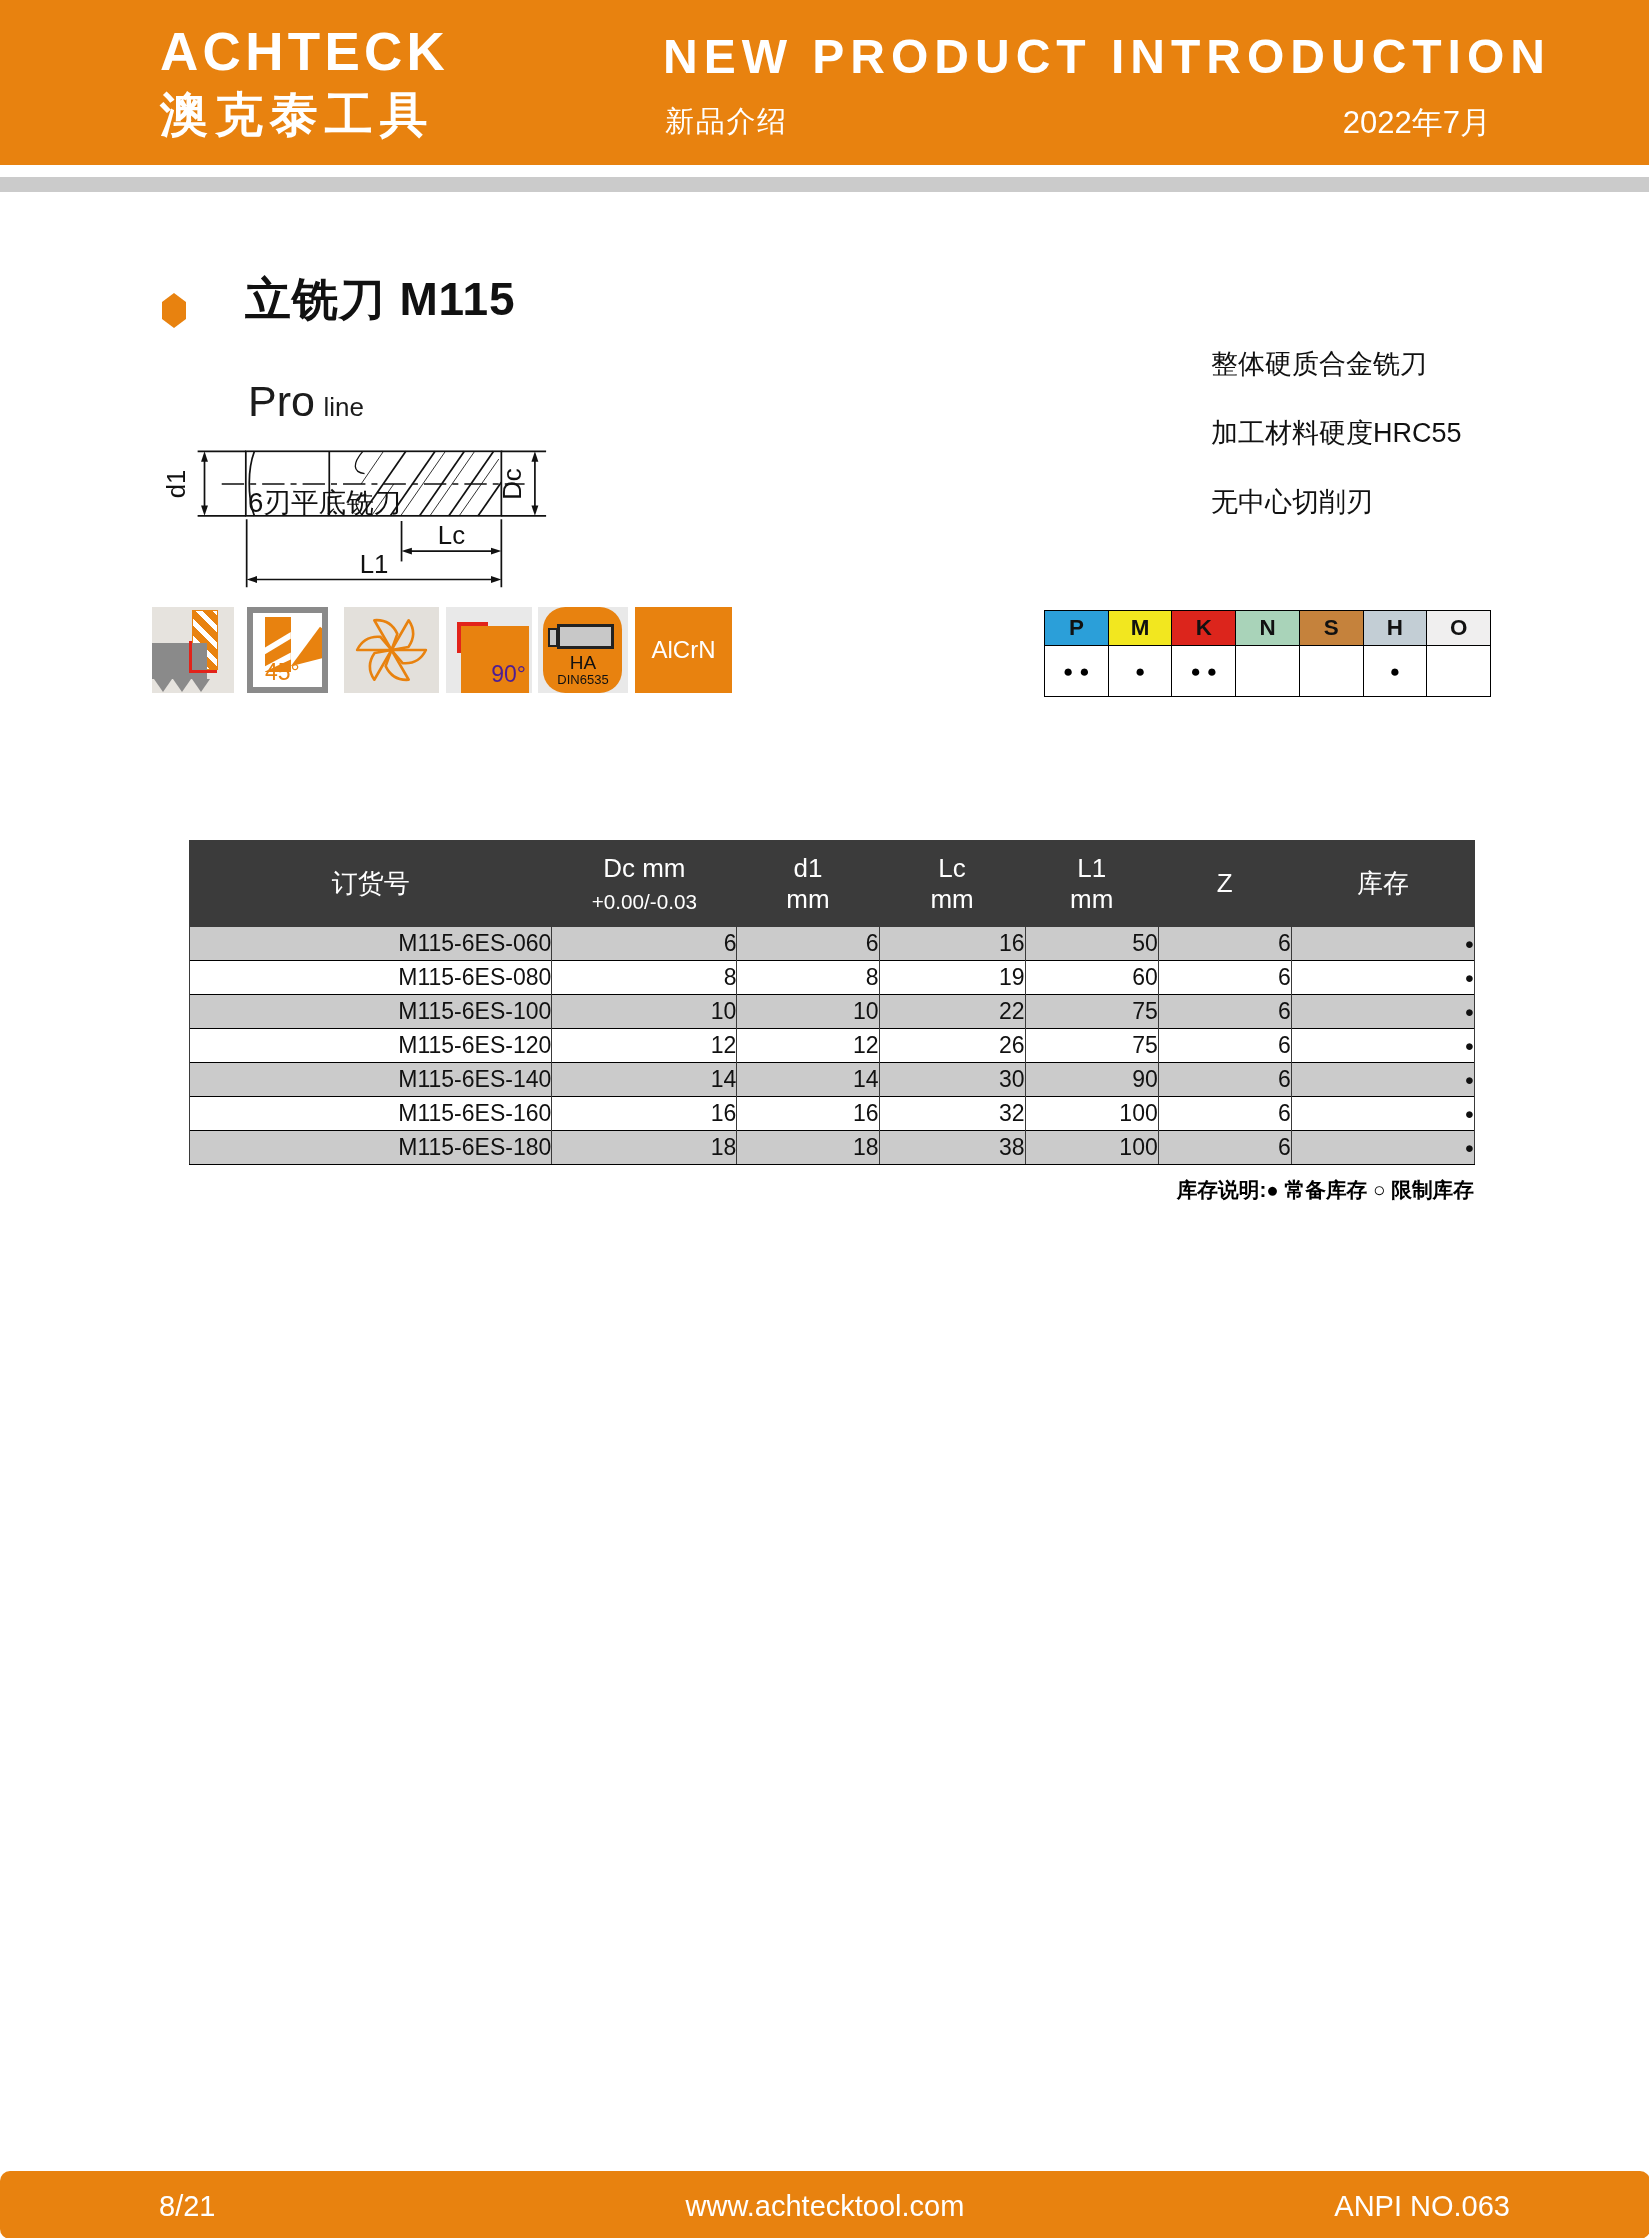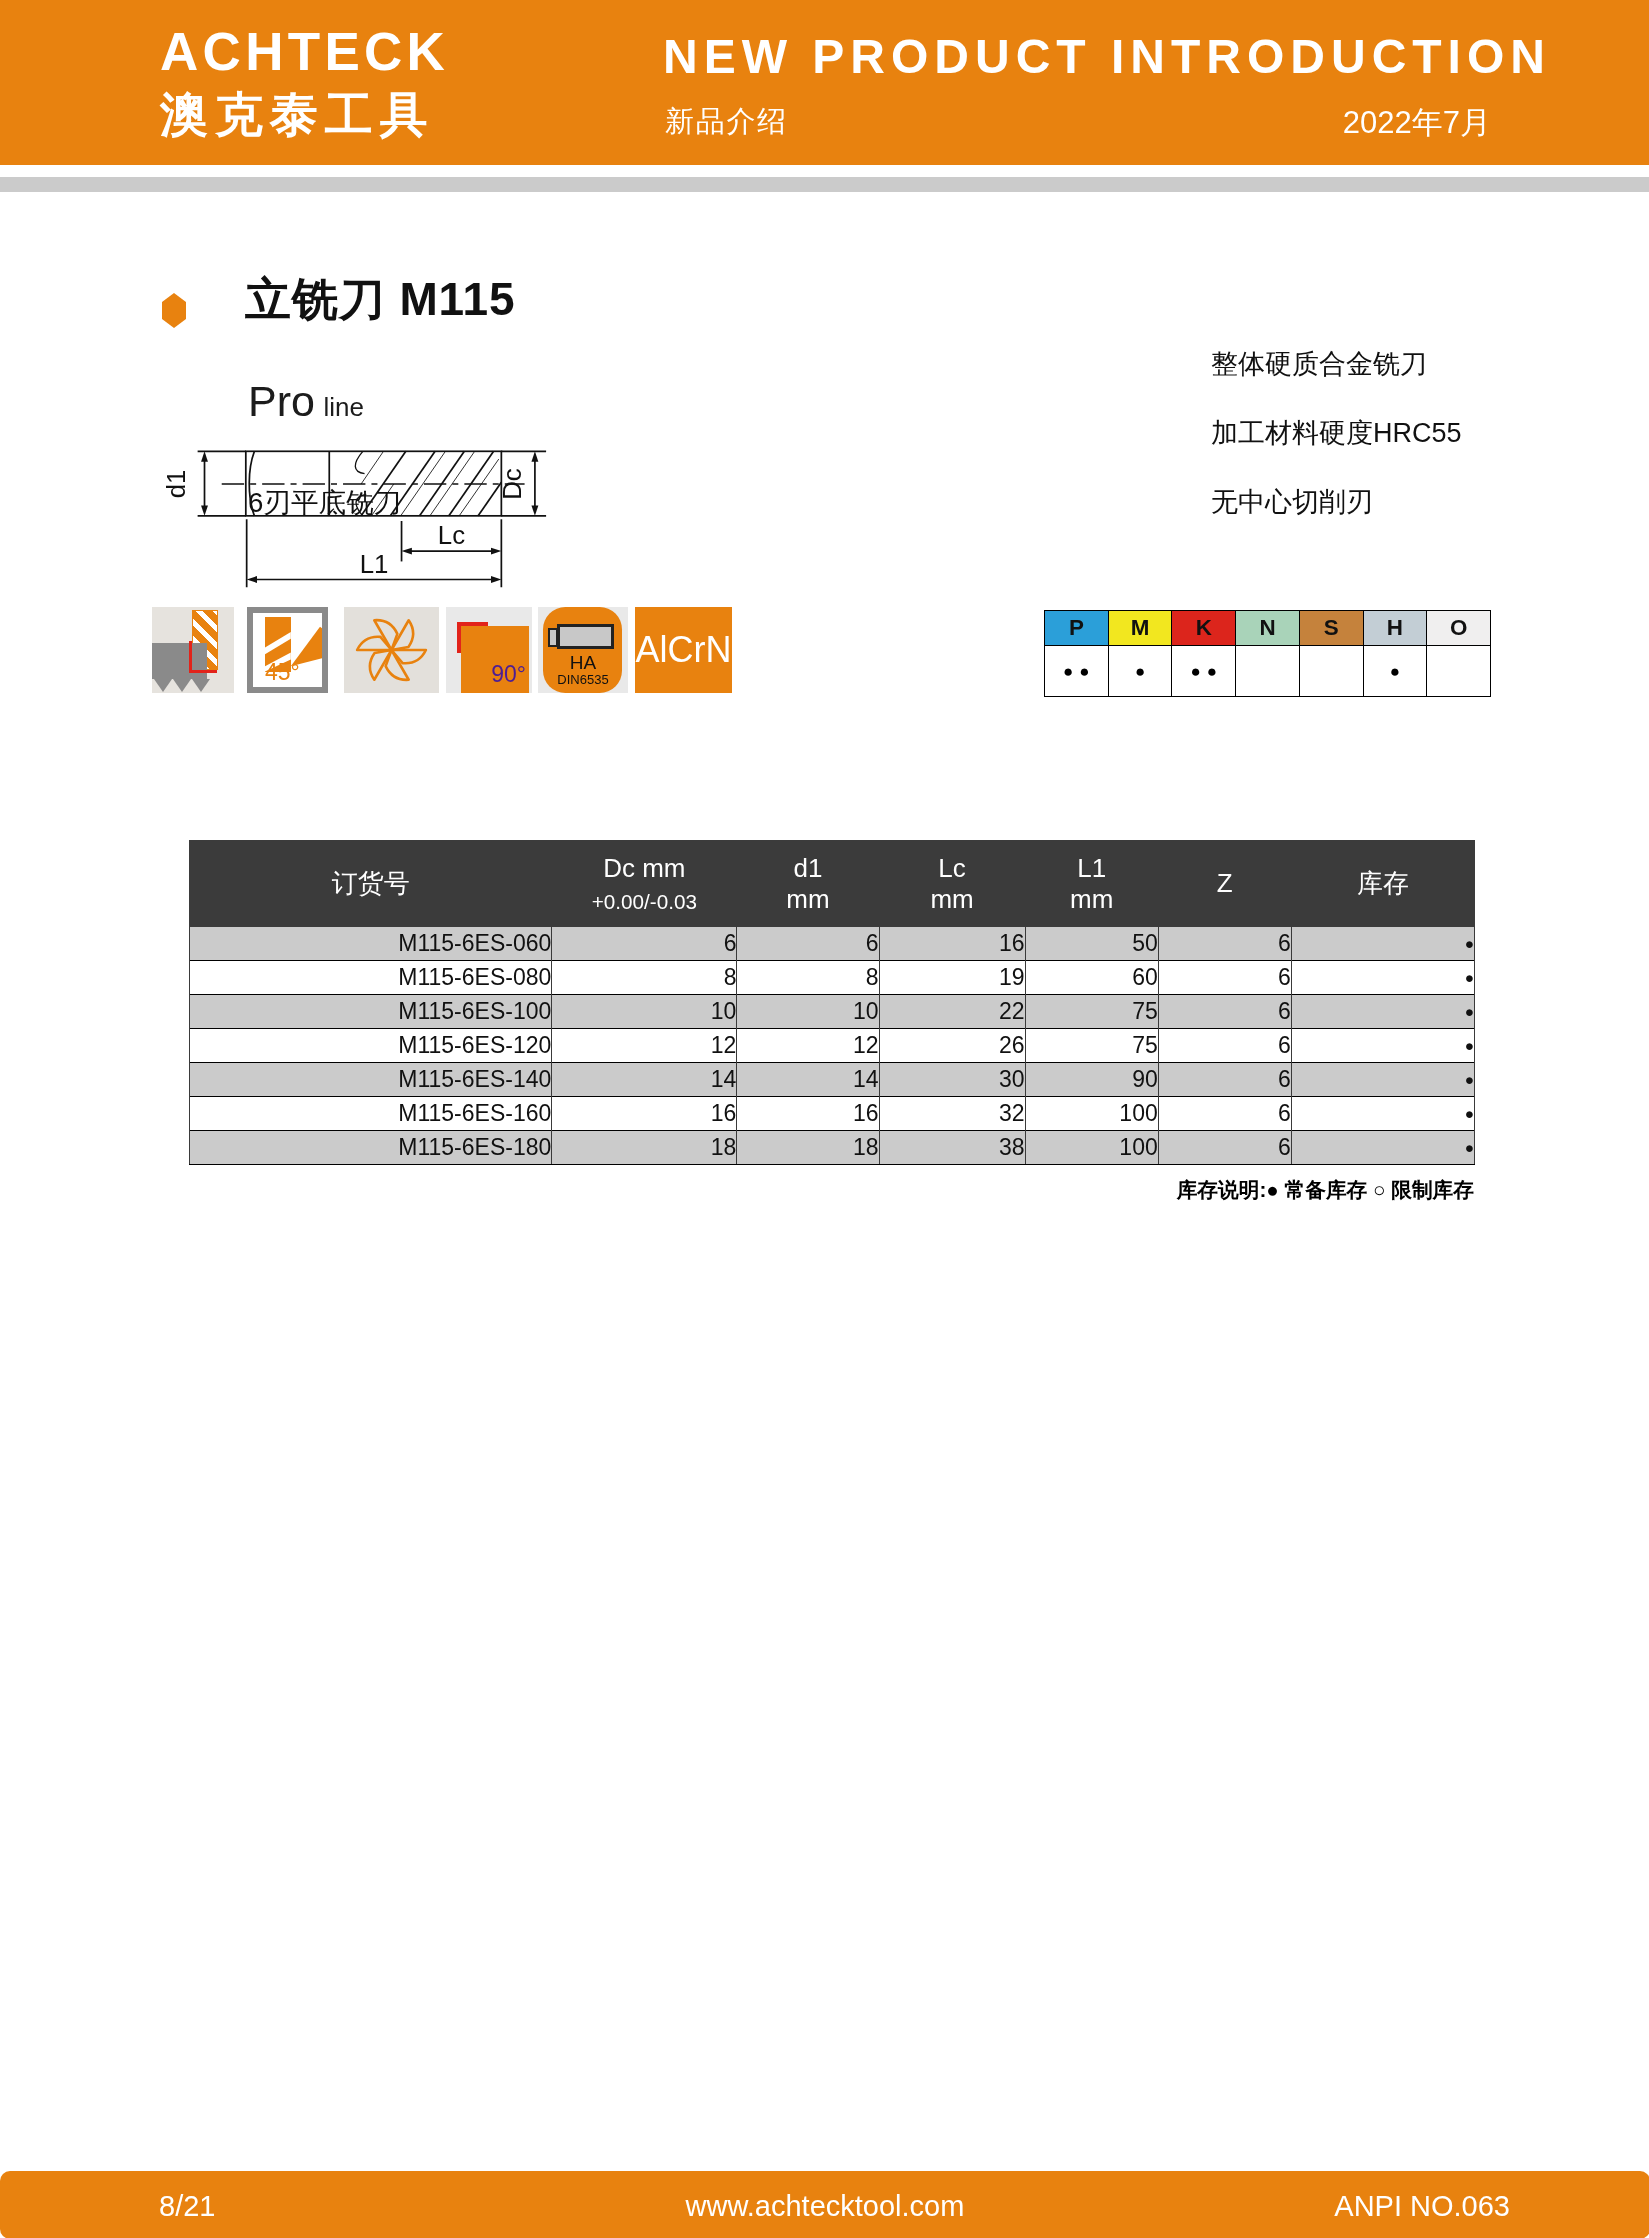--- a/index.html
+++ b/index.html
@@ -47,21 +47,21 @@
   .ic4 .rh { position:absolute; left:11.2px; top:14.6px; width:31px; height:4.3px; background:#E2231A; }
   .ic4 .rv { position:absolute; left:11.2px; top:14.6px; width:4.3px; height:31px; background:#E2231A; }
   .ic4 .lbl { position:absolute; right:6px; bottom:5.2px; font-size:23px; color:#4c1d95; }
   .ic5 { left:538px; width:90px; background:#E9E9E9;padding-left:20px; }
   .ic5 .squircle { position:absolute; left:5.2px; top:0; width:79px; height:86px; background:#E8820F; border-radius:22.4px; }
   .ic5 .stub { position:absolute; left:9.5px; top:20.7px; width:10.3px; height:19px; background:#C8C8C8; border:2.6px solid #222; }
   .ic5 .shank { position:absolute; left:19px; top:17px; width:57px; height:25px; background:#C8C8C8; border:3.4px solid #222; }
   .ic5 .l1 { position:absolute; left:0; top:45px; width:90px; text-align:center; font-size:19px; color:#111; }
   .ic5 .l2 { position:absolute; left:0; top:65px; width:90px; text-align:center; font-size:13px; color:#111; }
   .ic6 { left:635px; width:97px; background:#E8820F; text-align:center; }
-  .ic6 .lbl { font-size:36px; color:#fff; line-height:86px; }
+  .ic6 .lbl { font-size:24px; color:#fff; line-height:86px; }
 
   
   .mat { position:absolute; left:1044px; top:610px; width:447px; border:1.7px solid #000; }
   .mat .row { display:flex; }
   .mat .cell { flex:1; border-right:1.7px solid #000; text-align:center; }
   .mat .cell:last-child { border-right:none; }
   .mat .hcell { height:34px; line-height:34px; font-size:22.4px; font-weight:bold; color:#111; }
   .mat .dcell { height:51px; line-height:51px; font-size:17px; letter-spacing:6px; background:#fff; color:#000; border-top:1.7px solid #000; text-indent:6px;}
 
   

